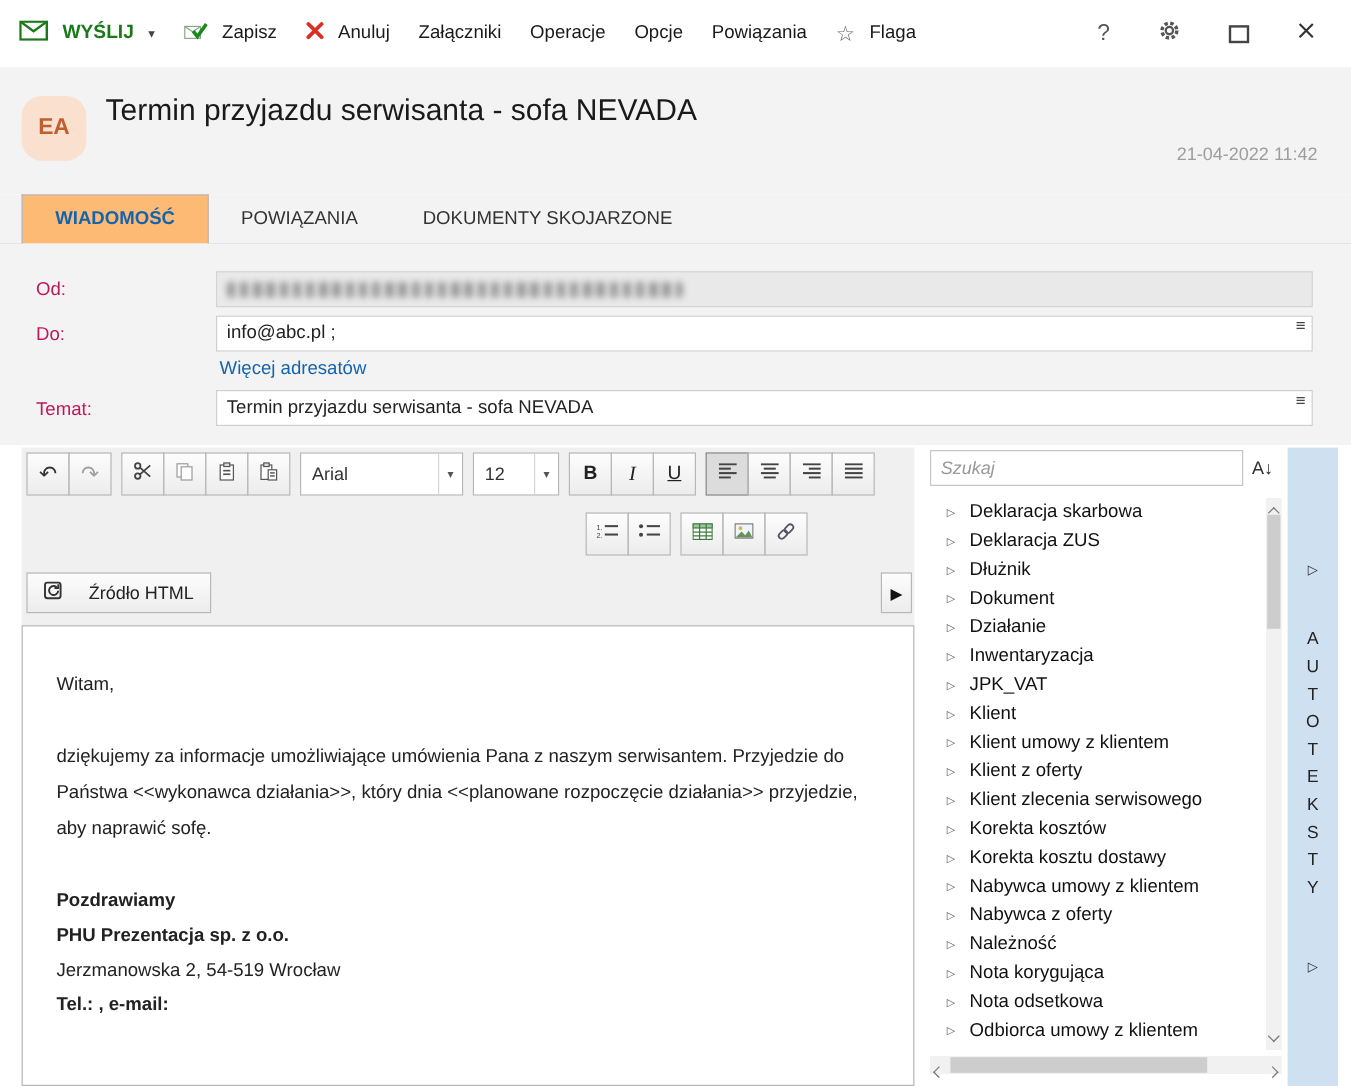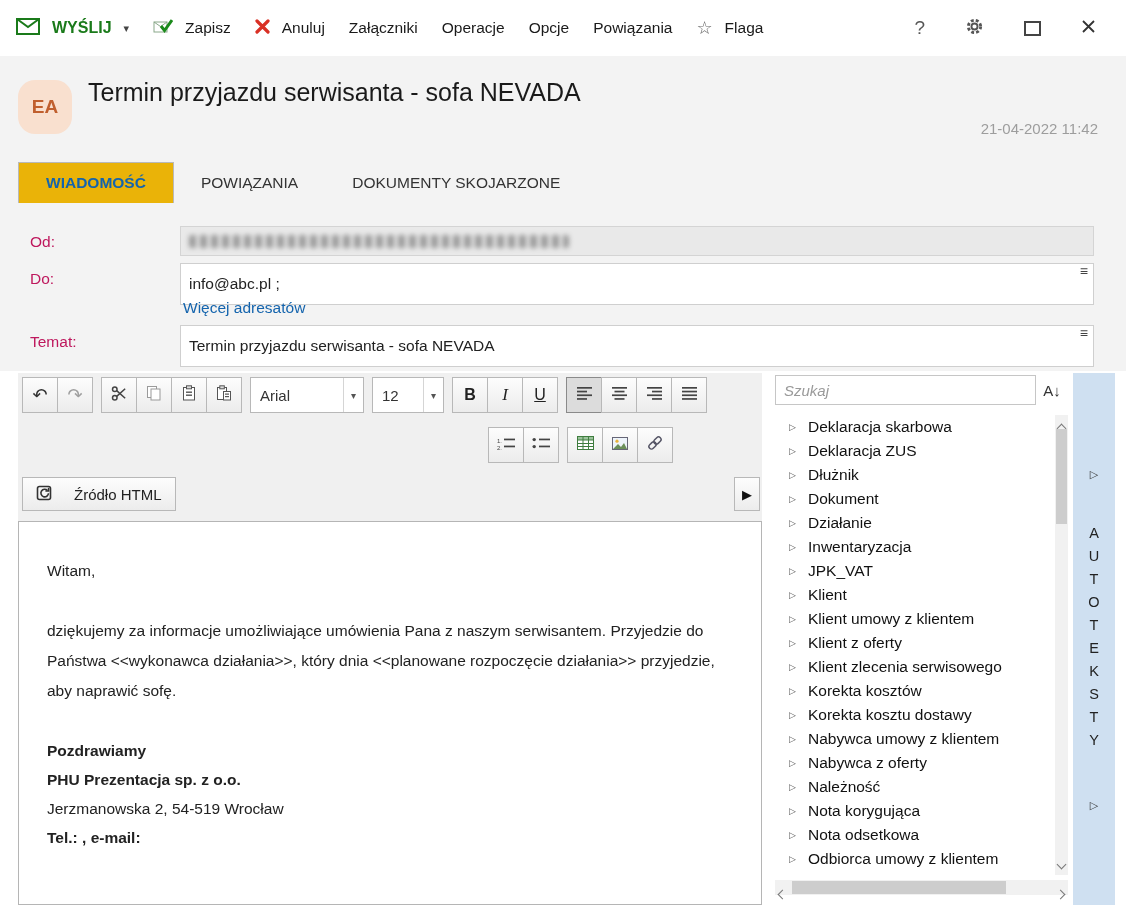--- a/index.html
+++ b/index.html
@@ -28,27 +28,27 @@
   .redacted{height:13px;border-radius:3px;filter:blur(2.5px);opacity:.85;
             background:repeating-linear-gradient(90deg,#9a9a9a 0 7px,transparent 7px 11px);}
   .redacted.hdr{width:255px;}
   .redacted.fld{width:380px;background:repeating-linear-gradient(90deg,#8b8b8b 0 7px,transparent 7px 11px);}
   .datetime{position:absolute;right:28px;top:64px;font-size:15px;color:#9d9d9d;}
 
   
   .tabs{position:absolute;top:162px;left:0;right:0;height:41px;background:#f3f3f3;
         border-bottom:1px solid #b9b9b9;display:flex;align-items:stretch;padding-left:18px;font-size:15.5px;}
   .tab{display:flex;align-items:center;padding:0 27px;color:#333;}
-  .tab.active{background:#eab308;border:1px solid #b9b9b9;border-bottom:1px solid #fcfcfc;
+  .tab.active{background:#fdba74;border:1px solid #b9b9b9;border-bottom:1px solid #fcfcfc;
               margin-bottom:-1px;color:var(--tab_blue,#1464ad);font-weight:bold;}
 
   
   .form{position:absolute;top:203px;left:0;right:0;height:168px;background:#f3f3f3;}
   .flabel{position:absolute;left:30px;font-size:15.5px;color:#be185d;}
-  .field{position:absolute;left:180px;width:914px;height:42px;}
+  .field{position:absolute;left:180px;width:914px;height:30px;}
   .field input{width:100%;height:100%;box-sizing:border-box;border:1px solid #cfcfcf;
                background:#fff;font:15.5px "Liberation Sans",sans-serif;color:#222;padding:0 26px 0 8px;}
   .field-disabled{box-sizing:border-box;border:1px solid #d4d4d4;background:#e9e9e9;height:30px;
                   display:flex;align-items:center;padding:0 8px;}
   .fmenu{position:absolute;right:6px;top:1px;font-size:14px;color:#444;line-height:1;}
   .morelink{position:absolute;left:183px;top:96px;font-size:15.5px;color:var(--link_blue,#1464ad);cursor:pointer;}
 
   
   .workspace{position:absolute;top:371px;left:0;right:0;bottom:0;background:#fff;}
   .editor{position:absolute;left:18px;top:0;width:744px;bottom:0;}
@@ -60,21 +60,21 @@
         background:linear-gradient(#fdfdfd,#ececec);display:flex;align-items:center;justify-content:center;}
   .bgroup .tbtn + .tbtn{margin-left:-1px;}
   .tbtn.pressed{background:#dcdcdc;border-color:#8a8a8a;}
   .glyph{font-size:18px;color:#333;line-height:1;}
   .glyph.dim{color:#a0a0a0;}
   .blabel{font-weight:bold;font-size:16px;color:#222;}
   .ilabel{font-style:italic;font-family:"Liberation Serif",serif;font-size:17px;color:#222;}
   .ulabel{text-decoration:underline;font-size:16px;color:#222;}
   .dd{height:36px;box-sizing:border-box;border:1px solid #b8b8b8;background:#fff;
       display:flex;align-items:center;padding:0 0 0 9px;font-size:15px;color:#333;}
-  .dd-font{width:114px;}
+  .dd-font{width:136px;}
   .dd-size{width:72px;}
   .dd-arrow{margin-left:auto;height:100%;display:flex;align-items:center;padding:0 7px;
             border-left:1px solid #d5d5d5;font-size:10px;color:#555;}
   .srcbtn{position:absolute;top:104px;left:4px;height:34px;box-sizing:border-box;
           border:1px solid #b8b8b8;background:linear-gradient(#fdfdfd,#ececec);
           display:flex;align-items:center;gap:22px;padding:0 13px;font-size:15px;color:#222;}
   .playbtn{position:absolute;top:104px;right:2px;width:26px;height:34px;box-sizing:border-box;
            border:1px solid #b8b8b8;background:linear-gradient(#fdfdfd,#ececec);
            display:flex;align-items:center;justify-content:center;font-size:13px;color:#111;}
   .mailbody{position:absolute;top:150px;left:0;right:0;bottom:0;background:#fff;

